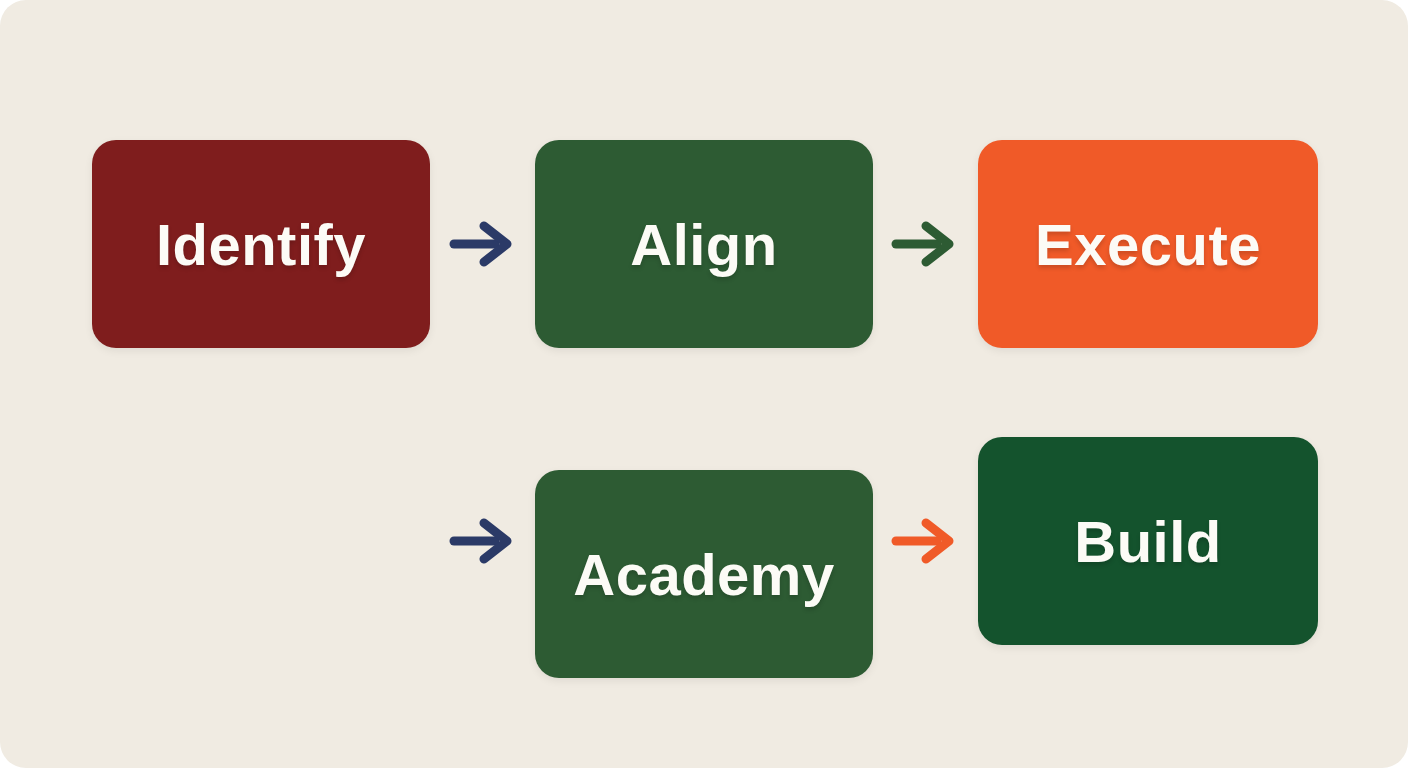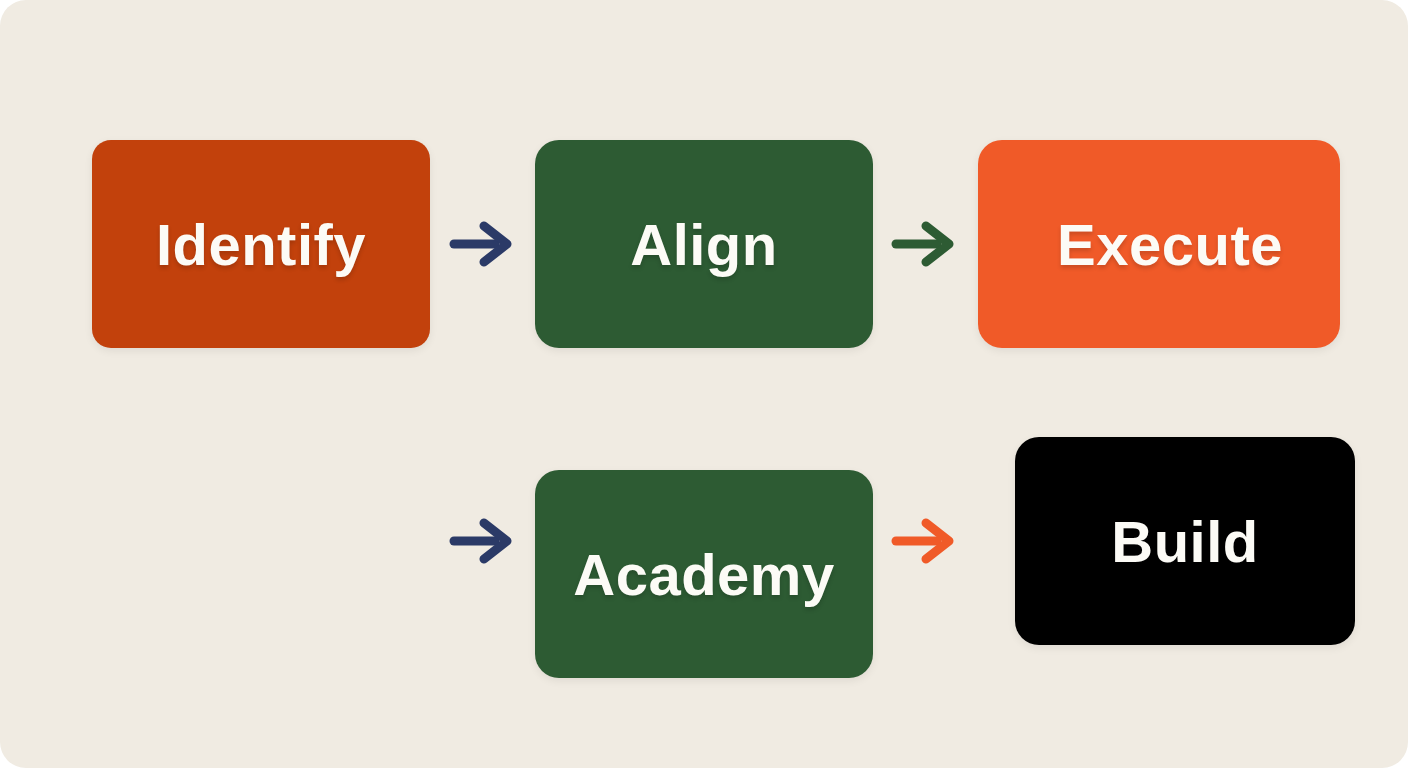--- a/index.html
+++ b/index.html
@@ -50,21 +50,21 @@
   .a1 { left: 449px; }
   .a2 { left: 891px; }
   .ar1 { top: 219px; }
   .ar2 { top: 516px; }
 </style>
 </head>
 <body>
 
 <div class="canvas">
 
-  <div class="flow-box r1 c1" style="background-color: #c2410c; border-radius: 19px;">
+  <div class="flow-box r1 c1" style="background-color: #7f1d1d;">
     <span class="label">Identify</span>
   </div>
 
   <div class="arrow a1 ar1" style="color: rgb(43, 58, 103);">
     <svg viewBox="0 0 66 50" fill="none">
       <line x1="5" y1="25" x2="46" y2="25" stroke="currentColor" stroke-width="9" stroke-linecap="round"></line>
       <polyline points="35,7 58,25 35,43" stroke="currentColor" stroke-width="9" stroke-linecap="round" stroke-linejoin="round" fill="none"></polyline>
     </svg>
   </div>
 
@@ -72,21 +72,21 @@
     <span class="label">Align</span>
   </div>
 
   <div class="arrow a2 ar1" style="color: rgb(45, 91, 51);">
     <svg viewBox="0 0 66 50" fill="none">
       <line x1="5" y1="25" x2="46" y2="25" stroke="currentColor" stroke-width="9" stroke-linecap="round"></line>
       <polyline points="35,7 58,25 35,43" stroke="currentColor" stroke-width="9" stroke-linecap="round" stroke-linejoin="round" fill="none"></polyline>
     </svg>
   </div>
 
-  <div class="flow-box r1 c3" style="background-color: rgb(240, 90, 40); padding-left: 22px;">
+  <div class="flow-box r1 c3" style="background-color: rgb(240, 90, 40);">
     <span class="label">Execute</span>
   </div>
 
 
   <div class="arrow a1 ar2" style="color: rgb(43, 58, 103);">
     <svg viewBox="0 0 66 50" fill="none">
       <line x1="5" y1="25" x2="46" y2="25" stroke="currentColor" stroke-width="9" stroke-linecap="round"></line>
       <polyline points="35,7 58,25 35,43" stroke="currentColor" stroke-width="9" stroke-linecap="round" stroke-linejoin="round" fill="none"></polyline>
     </svg>
   </div>
@@ -95,17 +95,17 @@
     <span class="label">Academy</span>
   </div>
 
   <div class="arrow a2 ar2" style="color: rgb(240, 90, 40);">
     <svg viewBox="0 0 66 50" fill="none">
       <line x1="5" y1="25" x2="46" y2="25" stroke="currentColor" stroke-width="9" stroke-linecap="round"></line>
       <polyline points="35,7 58,25 35,43" stroke="currentColor" stroke-width="9" stroke-linecap="round" stroke-linejoin="round" fill="none"></polyline>
     </svg>
   </div>
 
-  <div class="flow-box r2 c3" style="background-color: #000000; margin-left: 37px;">
+  <div class="flow-box r2 c3" style="background-color: #14532d;">
     <span class="label">Build</span>
   </div>
 
 </div>
 
 </body></html>

